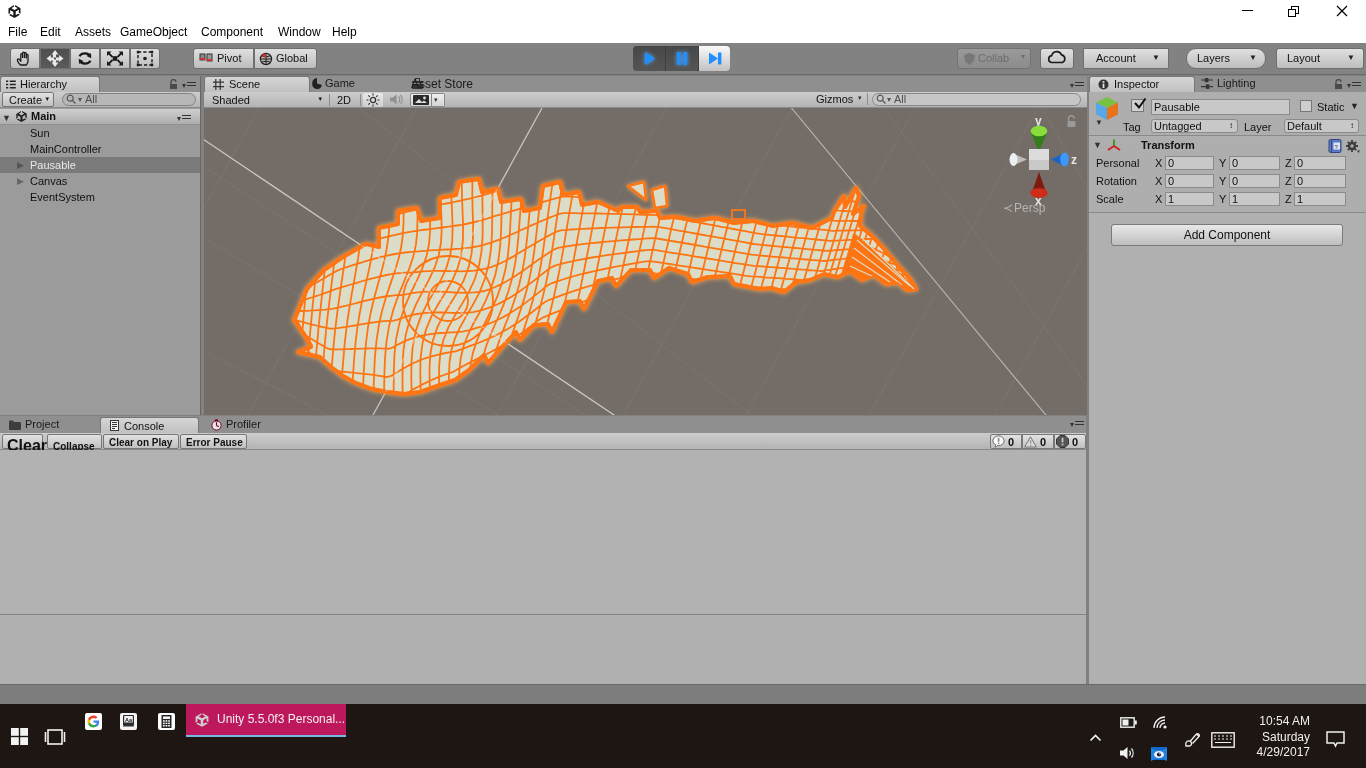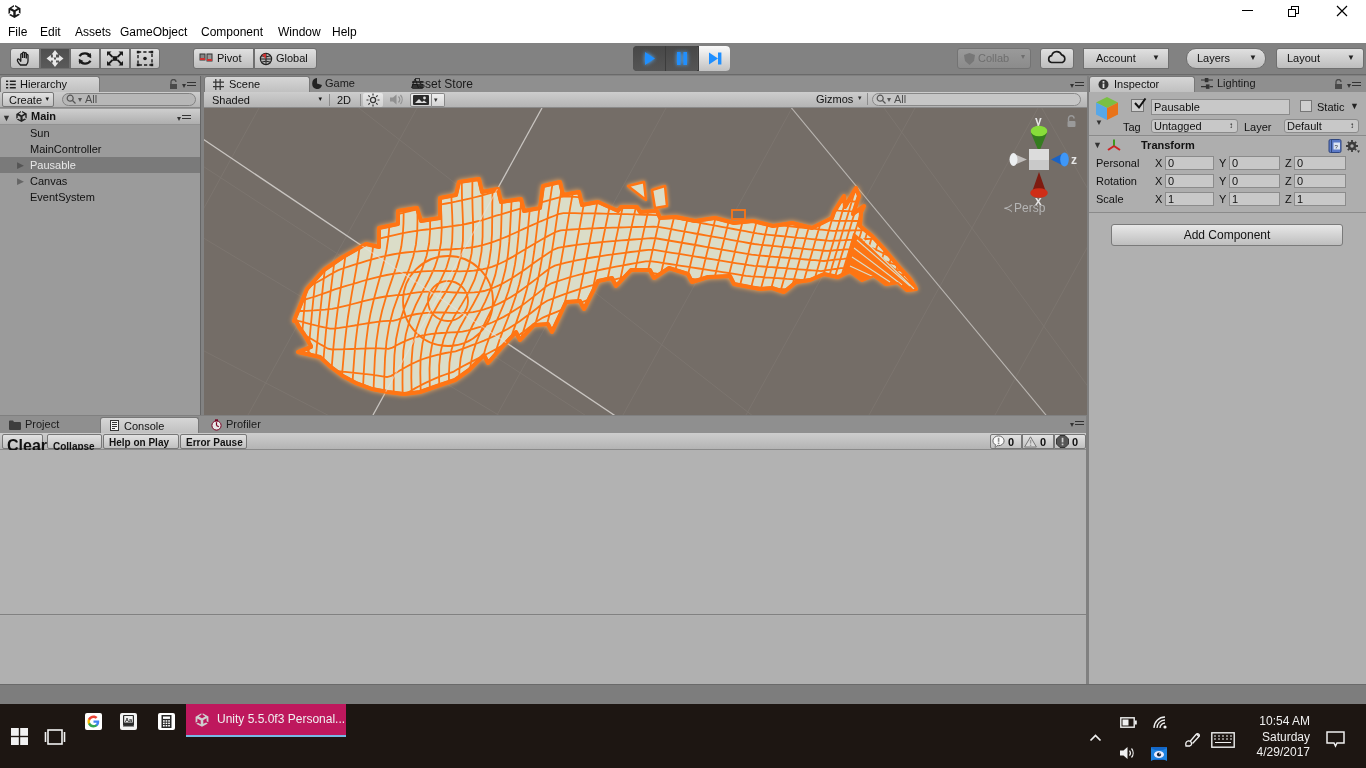--- a/index.html
+++ b/index.html
@@ -415,21 +415,21 @@
     <div style="position:absolute;right:3px;top:4px;font-size:8px;color:#333">▾<span style="display:inline-block;width:9px;border-top:4px double #333;margin-left:1px;vertical-align:2px"></span></div>
   </div>
   <div class="ptoolbar" style="position:absolute;left:0;top:17px;width:1087px;height:17px">
     <div class="minibtn" style="left:2px;top:1px;width:41px;border-radius:2px">
         <span style="position:absolute;left:4px;top:2px;font-weight:bold;font-size:16px">Clear</span>
       </div>
     <div class="minibtn" style="left:47px;top:1px;width:55px;border-radius:2px">
         <span style="position:absolute;left:5px;top:6px;font-weight:bold;font-size:10px">Collapse</span>
       </div>
     <div class="minibtn" style="left:103px;top:1px;width:76px;border-radius:2px">
-        <span style="position:absolute;left:5px;top:2px;font-weight:bold;font-size:10px">Help on Play</span>
+        <span style="position:absolute;left:5px;top:2px;font-weight:bold;font-size:10px">Clear on Play</span>
       </div>
     <div class="minibtn" style="left:180px;top:1px;width:67px;border-radius:2px">
         <span style="position:absolute;left:5px;top:2px;font-weight:bold;font-size:10px">Error Pause</span>
       </div>
     <div class="minibtn" style="left:990px;top:1px;width:32px;border-radius:2px 0 0 2px">
       <svg width="13" height="13" viewBox="0 0 13 13" style="position:absolute;left:1px;top:0">
           <ellipse cx="6.5" cy="5.8" rx="5.6" ry="4.9" fill="#fafafa" stroke="#666"></ellipse>
           <path d="M3.5 10 L3 12.5 L6 10.3" fill="#fafafa" stroke="#666" stroke-width="0.8"></path>
           <rect x="5.8" y="2.8" width="1.6" height="4" fill="#888"></rect>
           <rect x="5.8" y="7.6" width="1.6" height="1.6" fill="#888"></rect>

